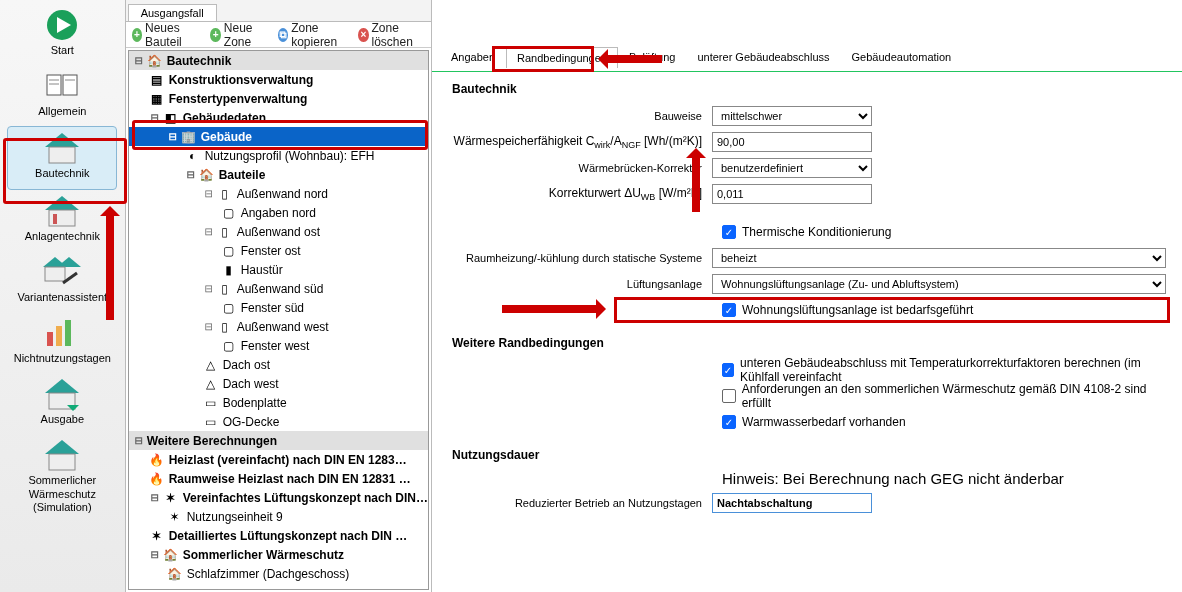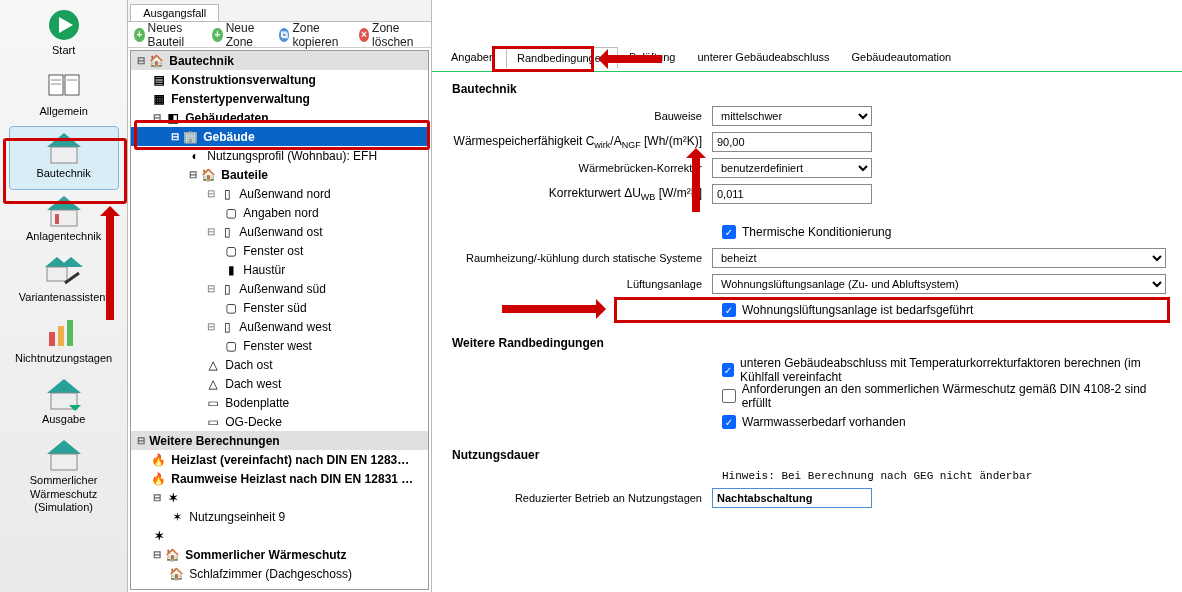--- a/index.html
+++ b/index.html
@@ -57,21 +57,21 @@
 .row input[type=text], .row select { width: 160px; height:20px; border:1px solid #888; padding:0 4px; font-size:11px; background:#fff; }
 .row .wide { width: 460px; }
 .row .chk { margin-left: 270px; display:flex; align-items:center; gap:6px; font-size:11px; }
 .chkbox { width:14px; height:14px; border:1px solid #666; border-radius:2px; display:inline-flex; align-items:center; justify-content:center; background:#fff; }
 .chkbox.on { background:#0a64ff; border-color:#0a64ff; color:#fff; font-size:10px; }
 .chkbox.on::after { content:"✓"; }
 .sel-wide { width: 454px !important; }
 .lueft-hi { position:absolute; border:3px solid #c00; left:619px; top:297px; width:556px; height:26px; pointer-events:none; }
 .arrow-right1 { position:absolute; left:505px; top:305px; width:100px; height:8px; background:#c00; }
 .arrow-right1::before { content:""; position:absolute; right:-14px; top:-6px; border:10px solid transparent; border-left-color:#c00; }
-.hint { font-size:11px; margin-left:270px; margin-bottom:4px;font-family:Liberation Mono, monospace; }
+.hint { font-size:15px; margin-left:270px; margin-bottom:4px; }
 sub { font-size:9px; }
 </style>
 </head>
 <body>
 
 <div class="left-nav">
   <div class="nav-item">
     <div class="ico">
         <svg width="34" height="34">
           <circle cx="17" cy="17" r="15" fill="#1aa05a"></circle>
@@ -274,27 +274,29 @@
         <span class="nico">🔥</span>
         <span>Heizlast (vereinfacht) nach DIN EN 1283…</span>
       </div>
     <div class="node bold ind1">
         <span class="nico">🔥</span>
         <span>Raumweise Heizlast nach DIN EN 12831 …</span>
       </div>
     <div class="node bold ind1">
         <span class="exp">⊟</span>
         <span class="nico">✶</span>
+        <span>Vereinfachtes Lüftungskonzept nach DIN…</span>
       </div>
     <div class="node ind2">
         <span class="nico">✶</span>
         <span>Nutzungseinheit 9</span>
       </div>
     <div class="node bold ind1">
         <span class="nico">✶</span>
+        <span>Detailliertes Lüftungskonzept nach DIN …</span>
       </div>
     <div class="node bold ind1">
         <span class="exp">⊟</span>
         <span class="nico">🏠</span>
         <span>Sommerlicher Wärmeschutz</span>
       </div>
     <div class="node ind2">
         <span class="nico">🏠</span>
         <span>Schlafzimmer (Dachgeschoss)</span>
       </div>

